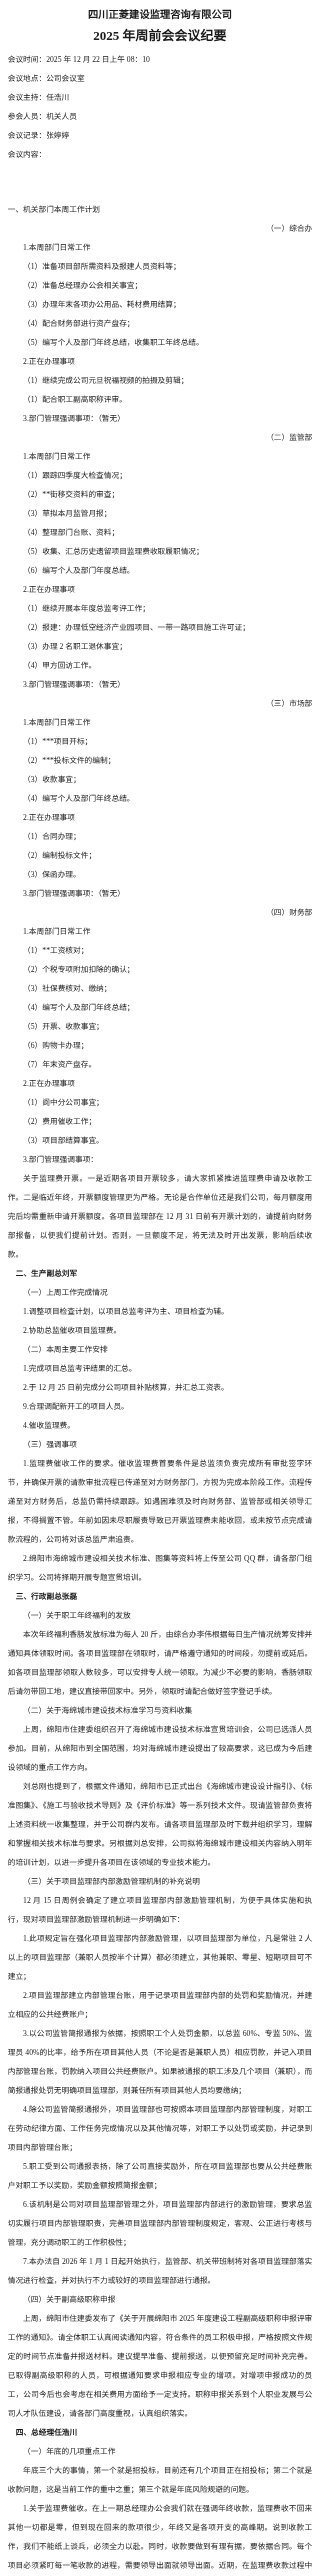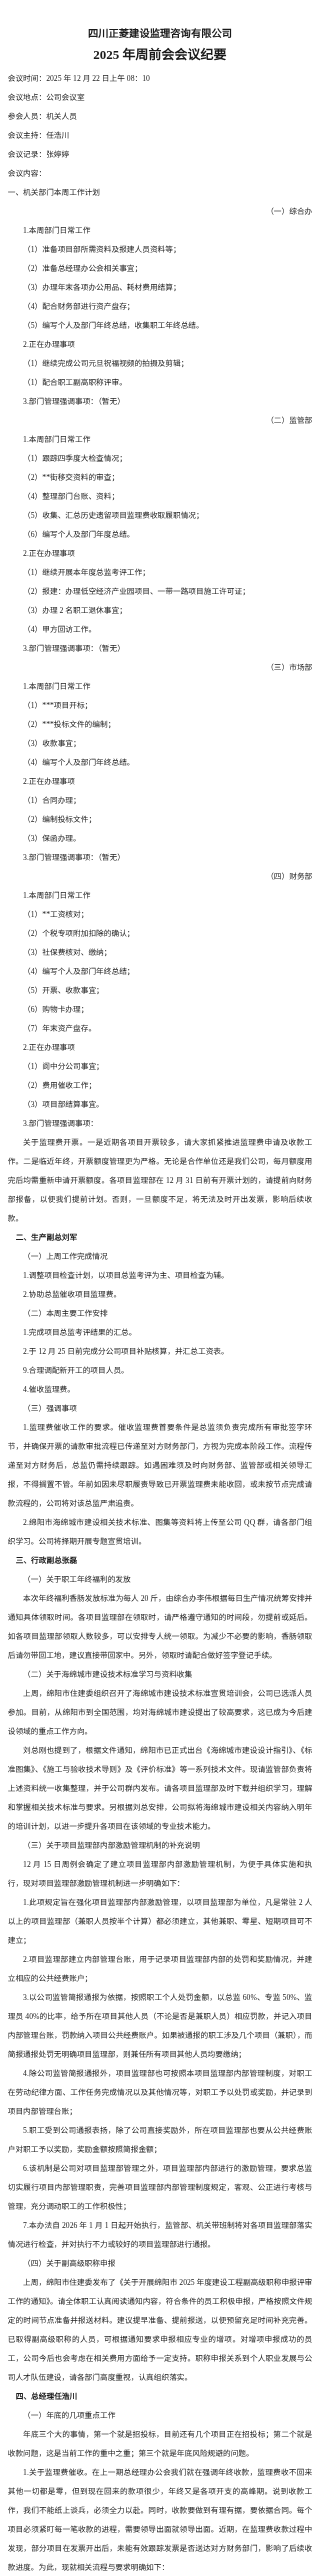--- a/index.html
+++ b/index.html
@@ -7,62 +7,63 @@
     width: 320px;
     min-height: 3751px;
     margin: 0 auto;
     background: #ffffff;
     color: #1a1a1a;
     box-sizing: border-box;
     padding: 5.2px 7.7px 20.6px 7.7px;
     font-family: "Liberation Serif", "DejaVu Serif", serif;
     font-size: 7.7px;
   }
-  .title { text-align: center; font-weight: bold; margin-top: 19px; }
+  .title { text-align: center; font-weight: bold; margin-top: 0; }
   .title .t1 { font-size: 10.3px; line-height: 20.6px; }
   .title .t2 { font-size: 13px; line-height: 20.6px; }
   .content { margin-top: 4.1px; }
   .content p { margin: 0; line-height: 19px; font-size: 7.7px; }
   p.meta  { text-indent: 0; text-align: left; }
-  p.sec1  { text-indent: 0; text-align: left; font-weight: normal; }
+  p.sec1  { text-indent: 0; text-align: left; font-weight: normal; margin-top: 36px; }
   p.sec1b { text-indent: 0; text-align: left; font-weight: bold; margin-left: 8px; }
   p.sec2  { text-indent: 0; text-align: right; font-weight: normal; }
   p.body  { text-indent: 2em; text-align: justify; }
 </style>
 </head>
 <body>
 
 <div class="page">
   <div class="title">
     <div class="t1">四川正菱建设监理咨询有限公司</div>
     <div class="t2">2025 年周前会会议纪要</div>
   </div>
   <div class="content">
       <p class="meta">会议时间：2025 年 12 月 22 日上午 08：10</p>
       <p class="meta">会议地点：公司会议室</p>
+      <p class="meta">会议主持：任浩川</p>
       <p class="meta">参会人员：机关人员</p>
-      <p class="meta">会议主持：任浩川</p>
       <p class="meta">会议记录：张婷婷</p>
       <p class="meta">会议内容：</p>
       <p class="sec1">一、机关部门本周工作计划</p>
       <p class="sec2">（一）综合办</p>
       <p class="body">1.本周部门日常工作</p>
       <p class="body">（1）准备项目部所需资料及报建人员资料等；</p>
       <p class="body">（2）准备总经理办公会相关事宜；</p>
       <p class="body">（3）办理年末各项办公用品、耗材费用结算；</p>
       <p class="body">（4）配合财务部进行资产盘存；</p>
       <p class="body">（5）编写个人及部门年终总结，收集职工年终总结。</p>
       <p class="body">2.正在办理事项</p>
       <p class="body">（1）继续完成公司元旦祝福视频的拍摄及剪辑；</p>
       <p class="body">（1）配合职工副高职称评审。</p>
       <p class="body">3.部门管理强调事项：（暂无）</p>
       <p class="sec2">（二）监管部</p>
       <p class="body">1.本周部门日常工作</p>
       <p class="body">（1）跟踪四季度大检查情况；</p>
       <p class="body">（2）**街移交资料的审查；</p>
+      <p class="body">（3）草拟本月监管月报；</p>
       <p class="body">（4）整理部门台账、资料；</p>
       <p class="body">（5）收集、汇总历史遗留项目监理费收取履职情况；</p>
       <p class="body">（6）编写个人及部门年度总结。</p>
       <p class="body">2.正在办理事项</p>
       <p class="body">（1）继续开展本年度总监考评工作；</p>
       <p class="body">（2）报建：办理低空经济产业园项目、一带一路项目施工许可证；</p>
       <p class="body">（3）办理 2 名职工退休事宜；</p>
       <p class="body">（4）甲方回访工作。</p>
       <p class="body">3.部门管理强调事项：（暂无）</p>
       <p class="sec2">（三）市场部</p>

